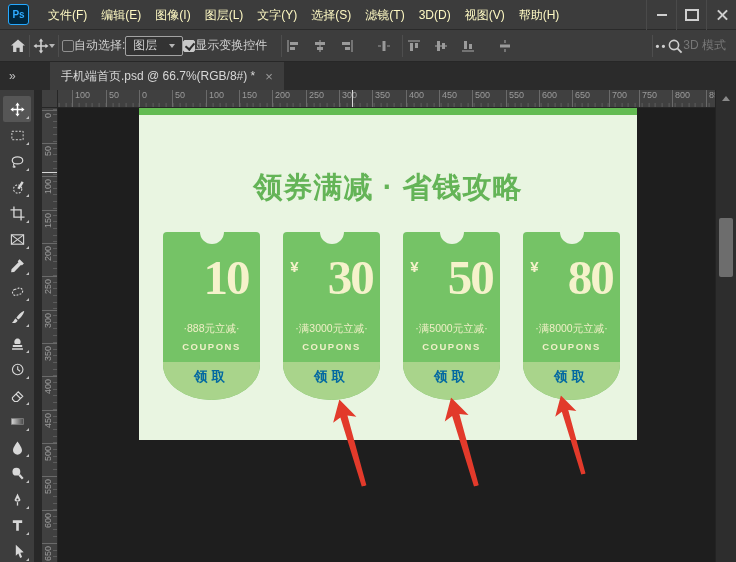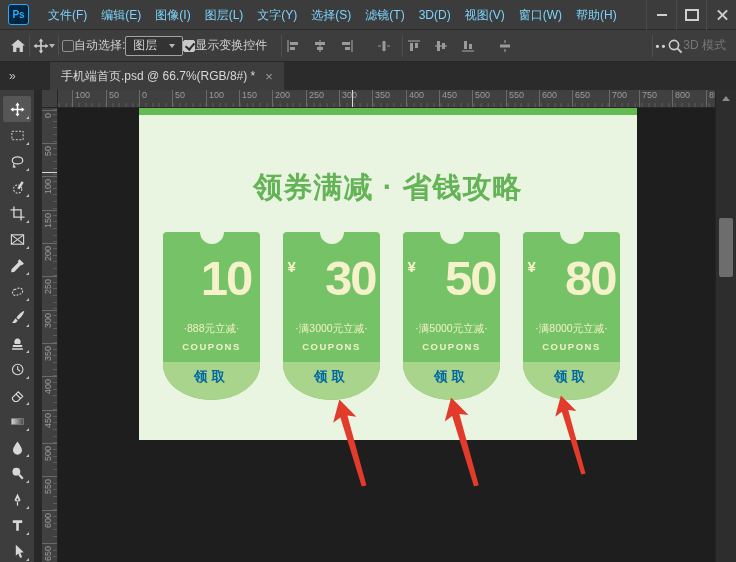--- a/index.html
+++ b/index.html
@@ -6,21 +6,21 @@
   *{box-sizing:border-box;}
   .app{position:relative;width:736px;height:562px;overflow:hidden;background:#282828;
        font-family:"Liberation Sans","DejaVu Sans",sans-serif;color:#d6d6d6;}
 
   
   .menubar{position:absolute;left:0;top:0;width:736px;height:30px;background:#3c3c3c;
            border-bottom:1px solid #2a2a2a;display:flex;align-items:center;}
   .pslogo{width:21px;height:21px;margin:0 12px 0 8px;border:1px solid #26a9ff;border-radius:3px;
           background:#00263d;color:#2fabff;font-size:10px;font-weight:bold;
           display:flex;align-items:center;justify-content:center;flex:none;}
-  .menu-item{font-size:12px;color:#7dd3fc;padding:0 7px;line-height:30px;white-space:nowrap;cursor:default;}
+  .menu-item{font-size:12px;color:#fef9c3;padding:0 7px;line-height:30px;white-space:nowrap;cursor:default;}
   .win-controls{margin-left:auto;display:flex;height:30px;align-items:stretch;}
   .wc{width:30px;display:flex;align-items:center;justify-content:center;border-left:1px solid #4a4a4a;position:relative;}
   .wc-min::before{content:'';width:10px;height:2px;background:#cfcfcf;}
   .wc-max::before{content:'';width:10px;height:8px;border:2px solid #cfcfcf;}
   .wc-close::before,.wc-close::after{content:'';position:absolute;left:9px;top:14px;width:13px;height:2px;background:#cfcfcf;}
   .wc-close::before{transform:rotate(45deg);} .wc-close::after{transform:rotate(-45deg);}
 
   
   .optionsbar{position:absolute;left:0;top:30px;width:736px;height:32px;background:#3d3d3d;
               border-bottom:1px solid #272727;display:flex;align-items:center;padding:0 10px;
@@ -91,21 +91,21 @@
   .hero-bar{position:absolute;left:0;top:0;width:100%;height:7px;background:#63bb52;}
   .hero-title{position:absolute;top:60px;left:0;width:100%;text-align:center;font-size:29px;
               font-weight:bold;color:#64b457;letter-spacing:1px;}
   .coupons{position:absolute;left:24px;top:124px;display:flex;gap:23px;}
   .coupon{position:relative;width:97px;height:168px;background:#75c366;flex:none;
           border-radius:4px 4px 49px 49px / 4px 4px 36px 36px;}
   .notch{position:absolute;top:-12px;left:50%;margin-left:-12px;width:24px;height:24px;border-radius:50%;background:#e9f5e1;}
   .amt{position:absolute;top:24px;left:0;width:100%;display:flex;justify-content:center;
        align-items:flex-start;color:#f5f2cb;}
   .cur{font-size:15px;font-weight:bold;margin:2px 1px 0 0;}
-  .num{font-size:49px;font-weight:bold;line-height:44px;letter-spacing:-2px;font-family:Liberation Sans, sans-serif;margin-left:28px;}
+  .num{font-size:49px;font-weight:bold;line-height:44px;letter-spacing:-2px;font-family:Liberation Serif, serif;margin-left:28px;}
   .cond{position:absolute;top:90px;left:0;width:100%;text-align:center;font-size:10.5px;color:#f0efc6;white-space:nowrap;}
   .ctag{position:absolute;top:109px;left:0;width:100%;text-align:center;font-size:9.5px;
         letter-spacing:1.5px;color:#eff0c8;font-weight:bold;}
   .strip{position:absolute;bottom:0;left:0;width:100%;height:38px;background:#a9d48b;
          border-radius:0 0 49px 49px / 0 0 36px 36px;text-align:center;color:#0369a1;
          font-size:13.5px;letter-spacing:4px;line-height:30px;font-weight:bold;}
   .arrow{position:absolute;fill:#e23a2b;transform:rotate(-15deg);}
   #a1{left:194px;top:290px;width:36px;height:90px;}
   #a2{left:306px;top:288px;width:36px;height:92px;}
   #a3{left:416px;top:286px;width:33px;height:82px;}
@@ -244,21 +244,20 @@
       <span class="menu-item">文字(Y)</span>
 
       <span class="menu-item">选择(S)</span>
 
       <span class="menu-item">滤镜(T)</span>
 
       <span class="menu-item">3D(D)</span>
 
       <span class="menu-item">视图(V)</span>
 
-      <span class="menu-item">窗口(W)</span>
 
       <span class="menu-item">帮助(H)</span>
 
     <div class="win-controls">
       <span class="wc wc-min"></span>
       <span class="wc wc-max"></span>
       <span class="wc wc-close"></span>
     </div>
   </div>
 

